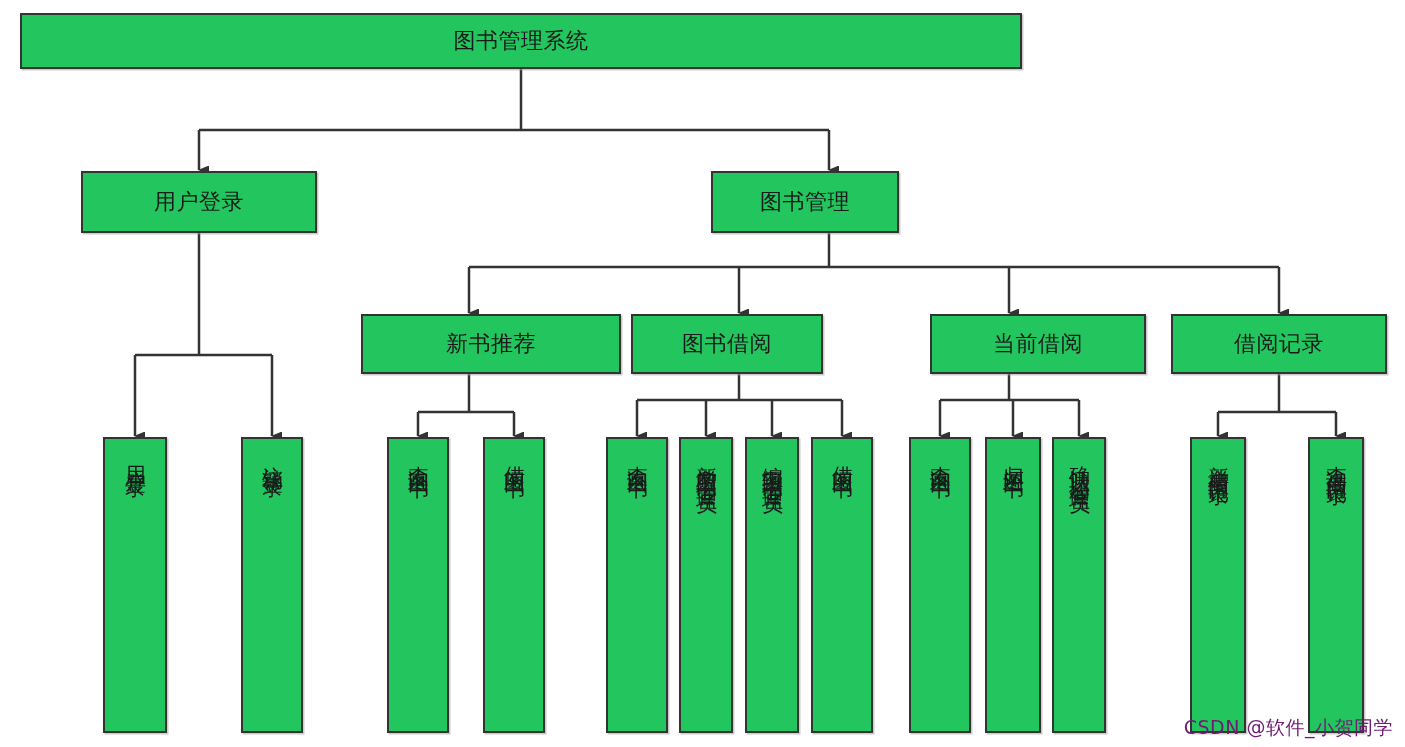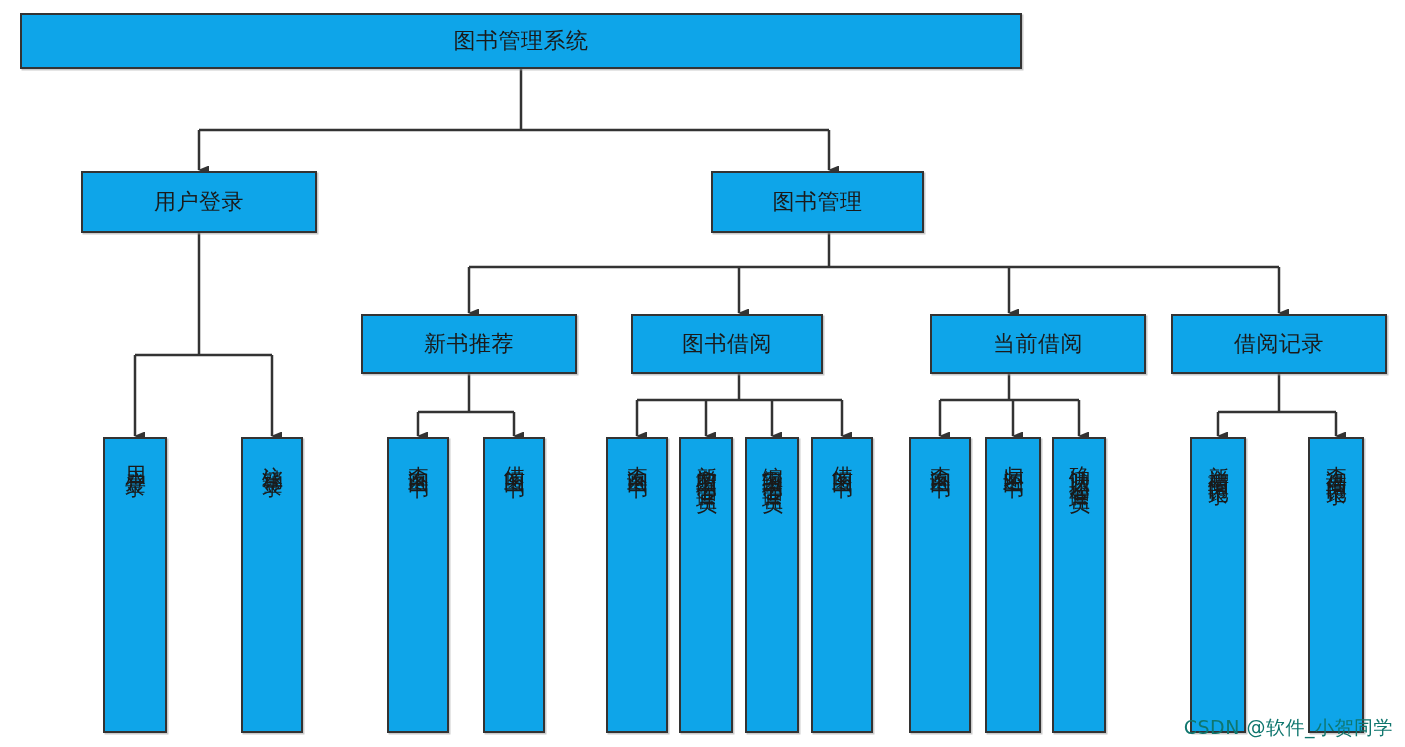--- a/index.html
+++ b/index.html
@@ -18,21 +18,21 @@
     position: absolute;
     left: 0;
     top: 0;
     width: 1405px;
     height: 747px;
   }
   .node-box {
     position: absolute;
     box-sizing: border-box;
     border: 2.5px solid #333333;
-    background: #0ea5e9;
+    background: #22c55e;
     display: flex;
     align-items: center;
     justify-content: center;
     box-shadow: 1.5px 1.5px 0 0 rgba(160,160,160,0.55);
   }
   .node-label {
     color: #1a1a1a;
     font-size: 22px;
     line-height: 1.12;
     letter-spacing: 0.5px;
@@ -57,21 +57,21 @@
     top: 0;
     width: 1405px;
     height: 747px;
     pointer-events: none;
   }
   .watermark {
     position: absolute;
     right: 12px;
     bottom: 6px;
     font-size: 19px;
-    color: #0f766e;
+    color: #701a75;
     white-space: nowrap;
     letter-spacing: 0.5px;
   }
 </style>
 </head>
 <body>
 
 <div id="diagram-root">
   <svg class="edges" id="edge-layer" width="1405" height="747" viewBox="0 0 1405 747">
     <defs>
@@ -115,24 +115,24 @@
         <path d="M 1336 412 L 1336 436" stroke="#333333" stroke-width="2.5" fill="none" marker-end="url(#arrowhead)"></path>
       </g>
   </svg>
   <div id="node-layer">
       <div class="node-box" style="left: 20px; top: 13px; width: 1002px; height: 56px;">
         <span class="node-label">图书管理系统</span>
       </div>
       <div class="node-box" style="left: 81px; top: 171px; width: 236px; height: 62px;">
         <span class="node-label">用户登录</span>
       </div>
-      <div class="node-box" style="left: 711px; top: 171px; width: 213px; height: 62px;">
+      <div class="node-box" style="left: 711px; top: 171px; width: 188px; height: 62px;">
         <span class="node-label">图书管理</span>
       </div>
-      <div class="node-box" style="left: 361px; top: 314px; width: 216px; height: 60px;">
+      <div class="node-box" style="left: 361px; top: 314px; width: 260px; height: 60px;">
         <span class="node-label">新书推荐</span>
       </div>
       <div class="node-box" style="left: 631px; top: 314px; width: 192px; height: 60px;">
         <span class="node-label">图书借阅</span>
       </div>
       <div class="node-box" style="left: 901px; top: 314px; width: 216px; height: 60px; margin-left: 29px;">
         <span class="node-label">当前借阅</span>
       </div>
       <div class="node-box" style="left: 1171px; top: 314px; width: 216px; height: 60px;">
         <span class="node-label">借阅记录</span>

